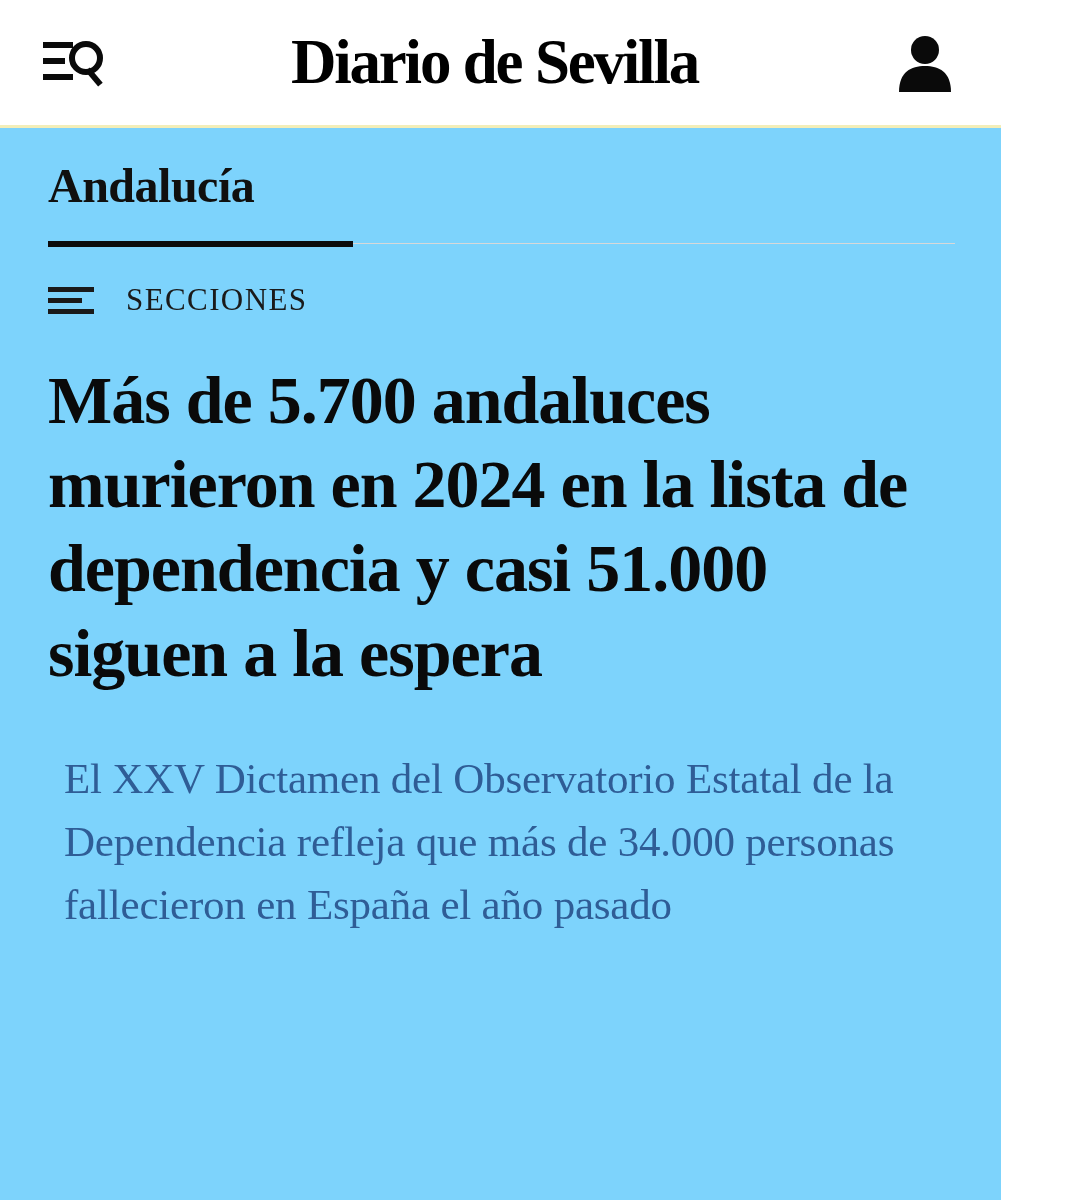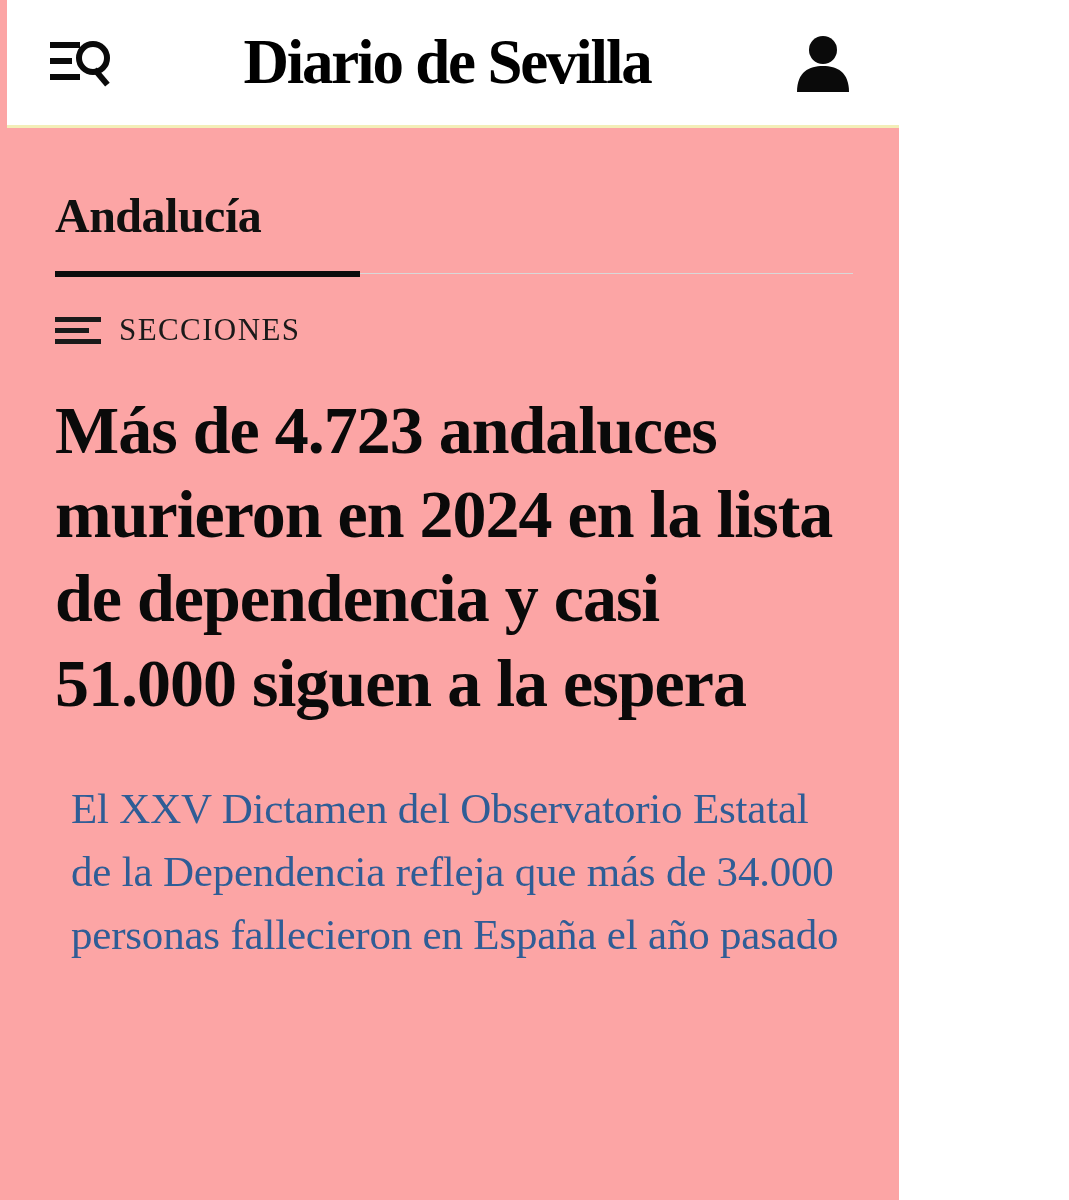--- a/index.html
+++ b/index.html
@@ -11,25 +11,24 @@
   body {
     width: 1069px;
     height: 1200px;
     font-family: "Liberation Sans", sans-serif;
     color: #0a0a0a;
     overflow: hidden;
   }
 
   .page {
     position: relative;
-    width: 899px;
+    width: 1001px;
     height: 1200px;
-    background: #fca5a5;
+    background: #7dd3fc;
     box-sizing: border-box;
-    padding-left: 7px;
   }
 
   
   .topbar {
     position: relative;
     height: 128px;
     display: flex;
     align-items: center;
     justify-content: space-between;
     padding: 0 40px 0 36px;
@@ -76,21 +75,21 @@
     padding: 0 46px 0 48px;
     box-sizing: border-box;
   }
 
   .section-title {
     font-family: "Liberation Serif", serif;
     font-weight: bold;
     font-size: 48px;
     letter-spacing: -0.5px;
     color: #10100f;
-    margin: 62px 0 0 0;
+    margin: 32px 0 0 0;
     line-height: 1.1;
   }
 
   .section-rule-wrap {
     position: relative;
     margin-top: 28px;
     height: 6px;
   }
   .section-rule-light {
     position: absolute;
@@ -106,21 +105,21 @@
     top: 0;
     width: 305px;
     height: 6px;
     background: #0c0c0c;
   }
 
   
   .secciones {
     display: flex;
     align-items: center;
-    gap: 14px;
+    gap: 28px;
     margin-top: 35px;
     cursor: pointer;
     width: max-content;
   }
   .secciones-label {
     font-family: "Liberation Serif", serif;
     font-size: 31px;
     letter-spacing: 1.4px;
     color: #1a1a1a;
   }
@@ -192,18 +191,18 @@
       <span>
         <svg width="50" height="34" viewBox="0 0 50 34" aria-hidden="true">
           <rect x="0" y="4" width="46" height="5" fill="#1a1a1a"></rect>
           <rect x="0" y="15" width="34" height="5" fill="#1a1a1a"></rect>
           <rect x="0" y="26" width="46" height="5" fill="#1a1a1a"></rect>
         </svg>
       </span>
       <span class="secciones-label">SECCIONES</span>
     </div>
 
-    <h2 class="headline">Más de 4.723 andaluces murieron en 2024 en la lista de dependencia y casi 51.000 siguen a la espera</h2>
+    <h2 class="headline">Más de 5.700 andaluces murieron en 2024 en la lista de dependencia y casi 51.000 siguen a la espera</h2>
 
     <p class="standfirst">El XXV Dictamen del Observatorio Estatal de la Dependencia refleja que más de 34.000 personas fallecieron en España el año pasado</p>
 
   </div>
 </div>
 
 </body></html>

